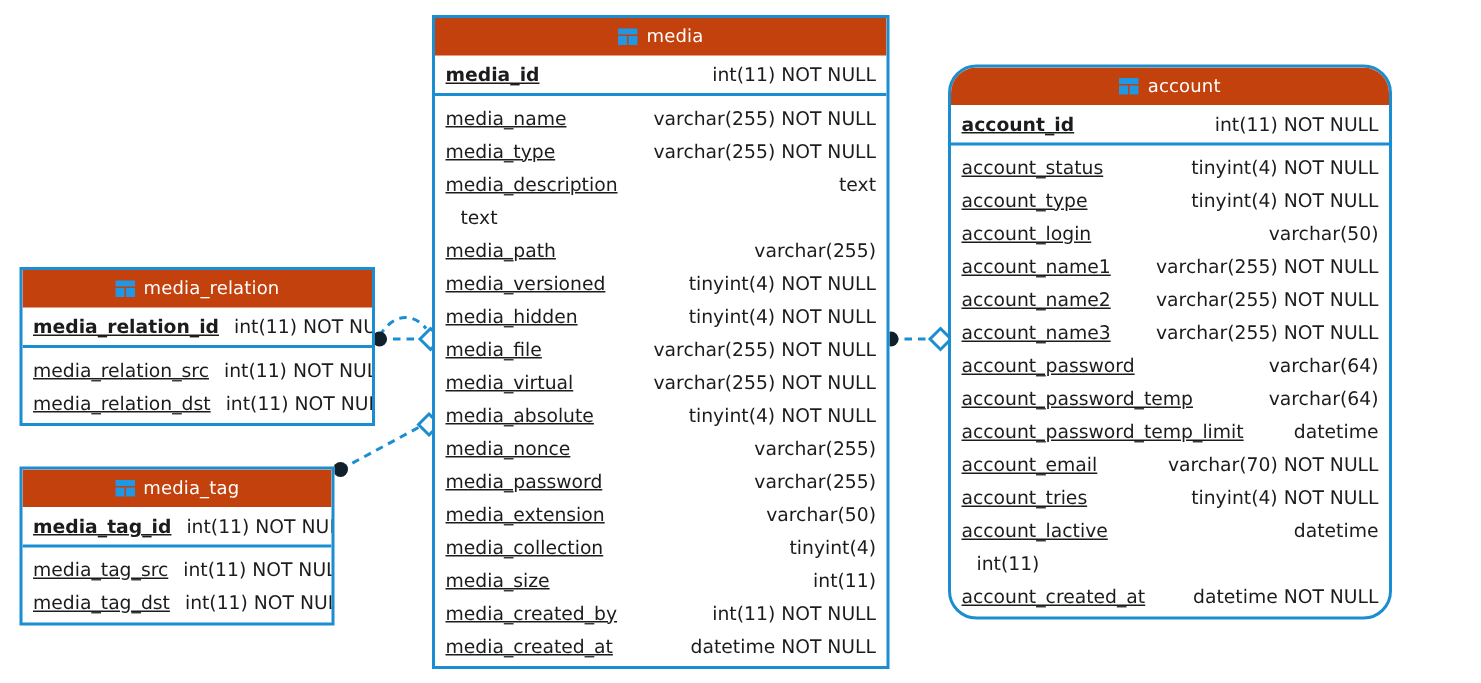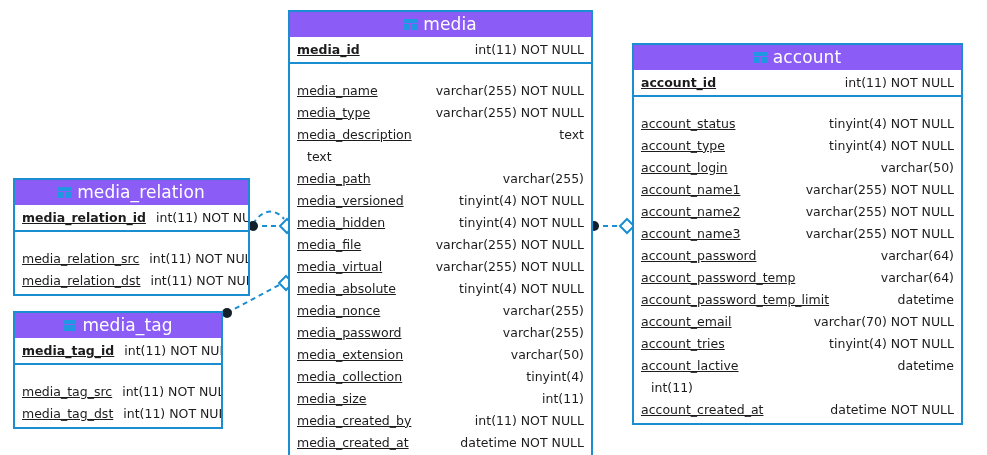--- a/index.html
+++ b/index.html
@@ -32,23 +32,23 @@
 
   .entity {
     position: absolute;
     box-sizing: border-box;
     border: 2px solid #1b8dd1;
     background: #ffffff;
     overflow: hidden;
   }
 
   .entity-header {
-    background: #8b5cf6;
+    background: #c2410c;
     color: #ffffff;
-    font-size: 17px;
+    font-size: 12px;
     height: 25px;
     line-height: 25px;
     text-align: left;
     white-space: nowrap;
     display: flex;
     align-items: center;
     justify-content: center;
     gap: 6px;
   }
 
@@ -84,25 +84,25 @@
     font-size: 12.5px;
     color: #1c1c1c;
     white-space: nowrap;
   }
   .row .col-name { text-align: left; text-decoration: underline; }
   .row .col-type { text-align: left; color: #1c1c1c; padding-left: 10px; }
 
   .pk-row .row { height: 25px; }
   .pk-row .col-name { font-weight: bold; }
 
-  .fields { padding-top: 15px; padding-bottom: 3px; }
+  .fields { padding-top: 3px; padding-bottom: 3px; }
 
   
   #ent-media        { left: 288px; top: 10px;  width: 305px; }
-  #ent-account      { left: 632px; top: 43px;  width: 331px; }
+  #ent-account      { left: 632px; top: 43px;  width: 296px; border-radius: 19px; }
   #ent-media_relation { left: 13px;  top: 178px; width: 237px; }
   #ent-media_tag    { left: 13px;  top: 311px; width: 210px; }
 </style>
 </head>
 <body>
 
 <div id="canvas">
 
   <svg id="links" width="987" height="455" viewBox="0 0 987 455" xmlns="http://www.w3.org/2000/svg">
 

